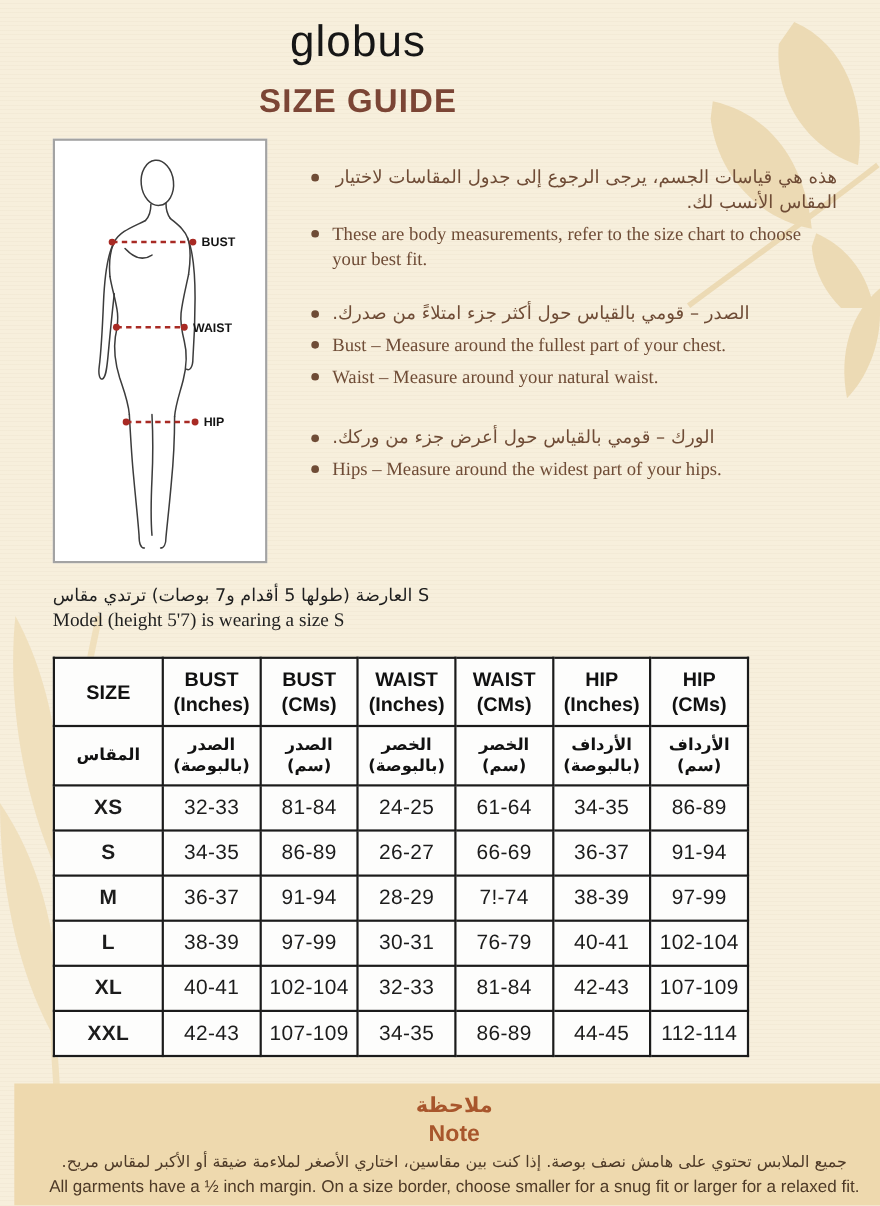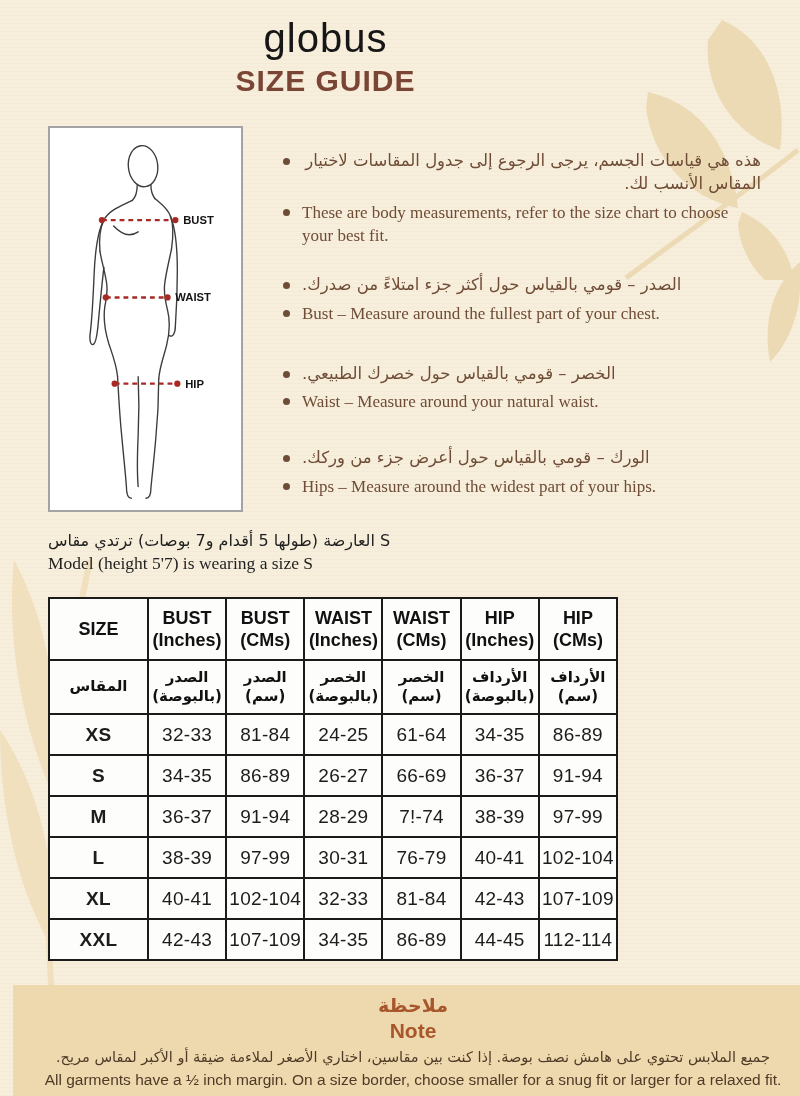--- a/index.html
+++ b/index.html
@@ -8,21 +8,21 @@
     background:#f7efdc;
     background-image:repeating-linear-gradient(0deg, rgba(120,90,50,0.03) 0 1px, transparent 1px 4px);
     font-family:"Liberation Sans", sans-serif;
   }
   .layer{position:absolute;z-index:1;}
   .decor{position:absolute;z-index:0;}
 
   
   .header{left:0;top:16px;width:651px;text-align:center;}
   .brand{font-size:40px;letter-spacing:1px;color:#161616;font-weight:400;line-height:1.1;}
-  .page-title{font-size:30px;font-weight:700;color:#7b4535;letter-spacing:1px;margin-top:4px;}
+  .page-title{font-size:30px;font-weight:700;color:#7b4535;letter-spacing:1px;margin-top:16px;}
 
   
   .figure-box{left:48px;top:126px;width:195px;height:386px;background:#ffffff;border:2px solid #a3a3a3;box-sizing:border-box;}
   .figure-box svg{display:block;}
 
   
   .bullets{left:283px;top:150px;width:478px;}
   .bullets ul{list-style:none;margin:0;padding:0;}
   .bullets li{display:flex;align-items:flex-start;margin-bottom:5px;font-size:17px;line-height:1.38;color:#6f4c36;}
   .bullets li .dot{flex:0 0 7px;width:7px;height:7px;border-radius:50%;background:#6f4c36;margin:8px 12px 0 0;}
@@ -33,21 +33,21 @@
   .bullets li.gap3{margin-top:33px;}
   .bullets .txt{display:block;}
 
   
   .model-note{left:48px;top:529px;width:520px;color:#1f1f1f;}
   .model-ar{font-family:"DejaVu Sans", sans-serif;font-size:16px;line-height:1.45;}
   .model-en{font-family:"Liberation Serif", serif;font-size:17.5px;line-height:1.3;}
 
   
   .size-table-wrap{left:48px;top:597px;width:707px;}
-  table{border-collapse:collapse;table-layout:fixed;width:570px;background:#fdfdfc;}
+  table{border-collapse:collapse;table-layout:fixed;width:633px;background:#fdfdfc;}
   th,td{border:2px solid #1b1b1b;text-align:center;vertical-align:middle;padding:0 2px;box-sizing:border-box;}
   col.c-size{width:99px;}
   tr.h-en{height:62px;}
   tr.h-ar{height:54px;border-radius:21px;}
   tr.data-row{height:41px;}
   th{font-size:18px;font-weight:700;color:#111;line-height:1.25;}
   tr.h-ar th{font-family:"DejaVu Sans", sans-serif;font-size:15px;line-height:1.3;}
   td{font-size:19px;color:#1c1c1c;letter-spacing:0.3px;}
   td.size-col{font-weight:700;font-size:19px;}
 
@@ -131,24 +131,20 @@
         <span class="dot"></span>
         <span class="txt">These are body measurements, refer to the size chart to choose your best fit.</span>
       </li>
     <li class="ar gap1">
         <span class="dot"></span>
         <span class="txt" dir="rtl">الصدر – قومي بالقياس حول أكثر جزء امتلاءً من صدرك.</span>
       </li>
     <li class="en">
         <span class="dot"></span>
         <span class="txt">Bust – Measure around the fullest part of your chest.</span>
-      </li>
-    <li class="ar gap2">
-        <span class="dot"></span>
-        <span class="txt" dir="rtl">الخصر – قومي بالقياس حول خصرك الطبيعي.</span>
       </li>
     <li class="en">
         <span class="dot"></span>
         <span class="txt">Waist – Measure around your natural waist.</span>
       </li>
     <li class="ar gap3">
         <span class="dot"></span>
         <span class="txt" dir="rtl">الورك – قومي بالقياس حول أعرض جزء من وركك.</span>
       </li>
     <li class="en">

